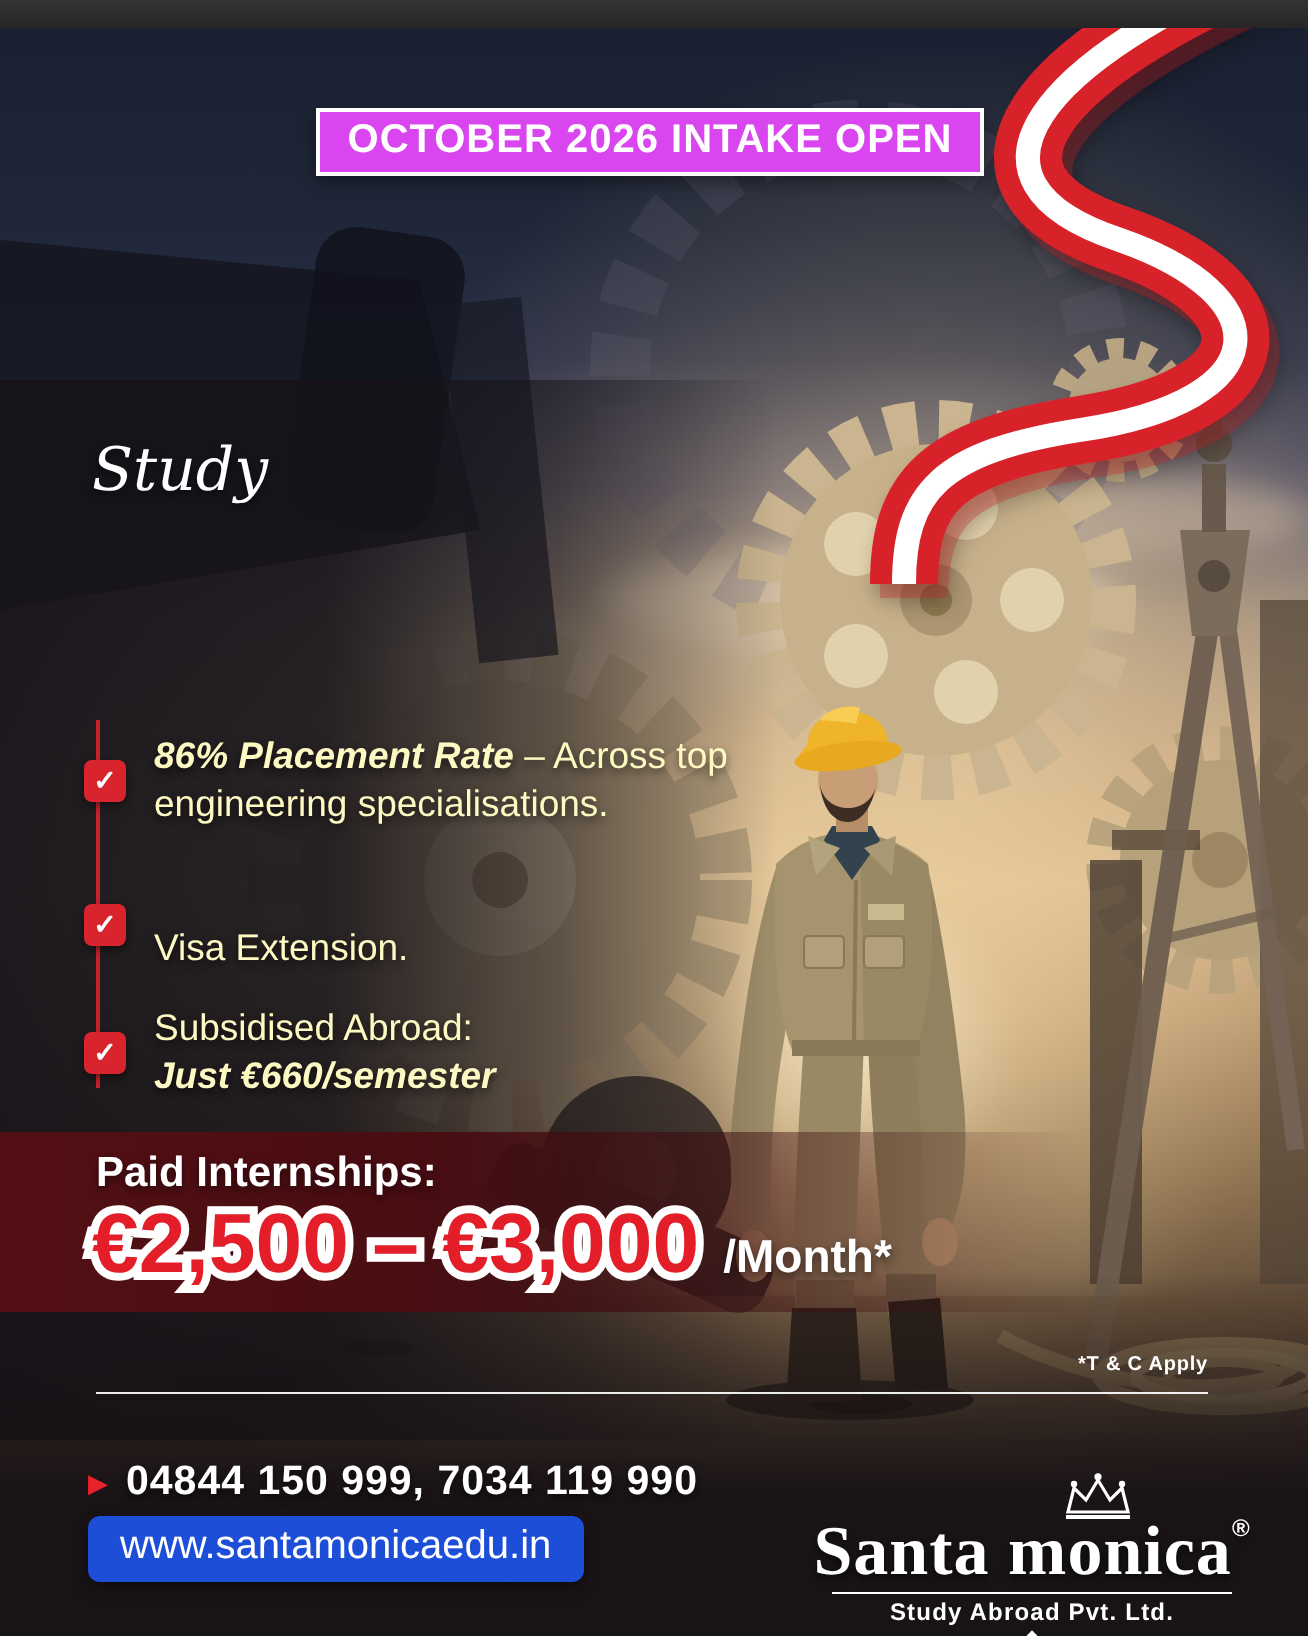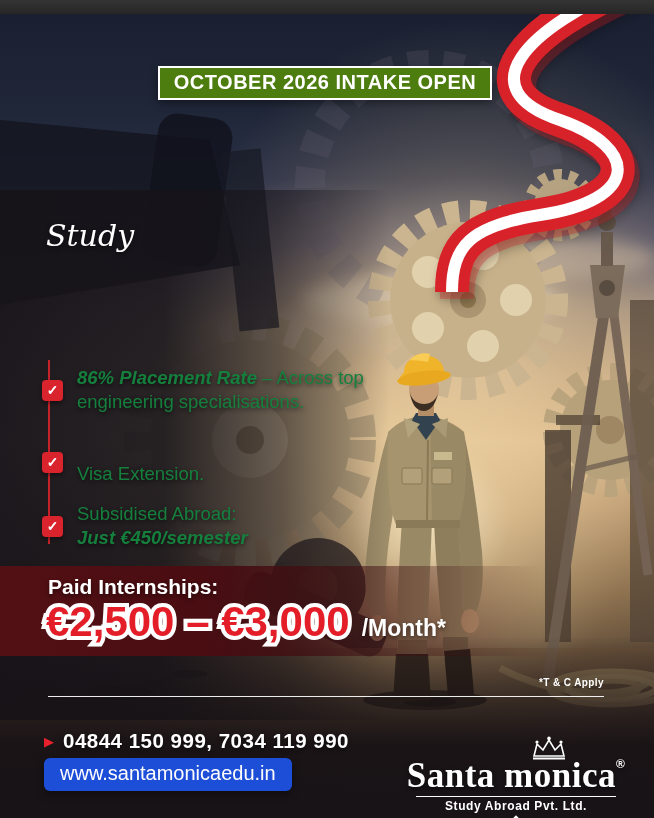--- a/index.html
+++ b/index.html
@@ -26,42 +26,42 @@
     background:linear-gradient(180deg, rgba(22,17,20,0) 0%, rgba(22,17,20,0.5) 32%, rgba(24,18,21,0.95) 60%, #171317 100%); }
   .top-bar { position:absolute; left:0; top:0; width:654px; height:14px;
     background:linear-gradient(180deg,#343434,#262626); }
 
   
   .title-wrap { position:absolute; left:100px; top:46px; width:450px; text-align:center; }
   .title { font-size:60px; font-weight:900; letter-spacing:1px; line-height:1.05;
     background:linear-gradient(105deg,#d8141c 0%,#e5343b 26%,#ffe9e9 45%,#ffffff 52%,#f0747b 63%,#d8141c 86%);
     -webkit-background-clip:text; background-clip:text; color:transparent;
     filter:drop-shadow(0 3px 3px rgba(0,0,0,0.5)); }
-  .badge { display:inline-block; margin-top:20px; background:#4d7c0f; border:2px solid #ffffff;
+  .badge { display:inline-block; margin-top:8px; background:#d946ef; border:2px solid #ffffff;
     color:#fff; font-size:20px; font-weight:800; letter-spacing:0.5px; padding:3px 14px 4px;
     box-shadow:0 3px 8px rgba(0,0,0,0.4); }
 
   
   .study { position:absolute; left:46px; top:218px; color:#fff; font-family:"DejaVu Serif", serif;
     font-style:italic; font-size:30px; text-shadow:0 2px 4px rgba(0,0,0,0.5); }
   .program { position:absolute; left:44px; top:252px; color:#fff; font-family:"DejaVu Serif", serif;
     font-weight:700; font-size:43px; letter-spacing:1px; text-shadow:0 3px 6px rgba(0,0,0,0.55); }
 
   
   .why-tag { position:absolute; left:48px; top:331px; background:#e0222a; color:#fff;
     font-size:15px; font-weight:700; font-style:italic; letter-spacing:0.5px;
     padding:5px 24px 5px 12px; clip-path:polygon(0 0,100% 0,90% 100%,0 100%);
     box-shadow:0 3px 6px rgba(0,0,0,0.4); }
   .vline { position:absolute; left:48px; top:360px; width:2px; height:184px; background:#d8232a; opacity:0.9; }
 
   .bullet { position:absolute; left:42px; display:flex; align-items:center; gap:14px; }
   .bullet .check { width:21px; height:21px; background:#d9242e; border-radius:4px; color:#fff;
     font-size:14px; font-weight:700; display:flex; align-items:center; justify-content:center;
     box-shadow:0 2px 4px rgba(0,0,0,0.45); flex:0 0 auto; }
-  .bullet .txt { color:#15803d; font-size:18.5px; line-height:1.3; text-shadow:0 2px 4px rgba(0,0,0,0.6); }
+  .bullet .txt { color:#fef9c3; font-size:18.5px; line-height:1.3; text-shadow:0 2px 4px rgba(0,0,0,0.6); }
   .emph { font-weight:700; font-style:italic; }
   .b1 { top:366px; } .b2 { top:438px; } .b3 { top:502px; }
 
   
   .band { position:absolute; left:0; top:566px; width:540px; height:90px;
     background:linear-gradient(90deg, #531014 0%, #490d12 38%, rgba(62,11,15,0.62) 62%, rgba(62,11,15,0) 100%); }
   .band-label { position:absolute; left:48px; top:9px; color:#fff; font-size:21px; font-weight:600;
     text-shadow:0 2px 4px rgba(0,0,0,0.5); }
   .band-row { position:absolute; left:46px; top:32px; display:flex; align-items:baseline; }
   .range-wrap { position:relative; }
@@ -251,21 +251,21 @@
     <span class="txt"><span class="emph">86% Placement Rate </span><span>– Across top</span><br><span>engineering specialisations.</span></span>
   </div>
 
   <div class="bullet b2">
     <span class="check">✓</span>
     <span class="txt"><br><span>Visa Extension.</span></span>
   </div>
 
   <div class="bullet b3">
     <span class="check">✓</span>
-    <span class="txt"><span>Subsidised Abroad:</span><br><span class="emph">Just €450/semester</span></span>
+    <span class="txt"><span>Subsidised Abroad:</span><br><span class="emph">Just €660/semester</span></span>
   </div>
 
   <div class="band">
     <div class="band-label">Paid Internships:</div>
     <div class="band-row">
       <span class="range-wrap">
         <span class="range-stroke">€2,500 – €3,000</span>
         <span class="range-fill">€2,500 – €3,000</span>
       </span>
       <span class="band-suffix">/Month*</span>

